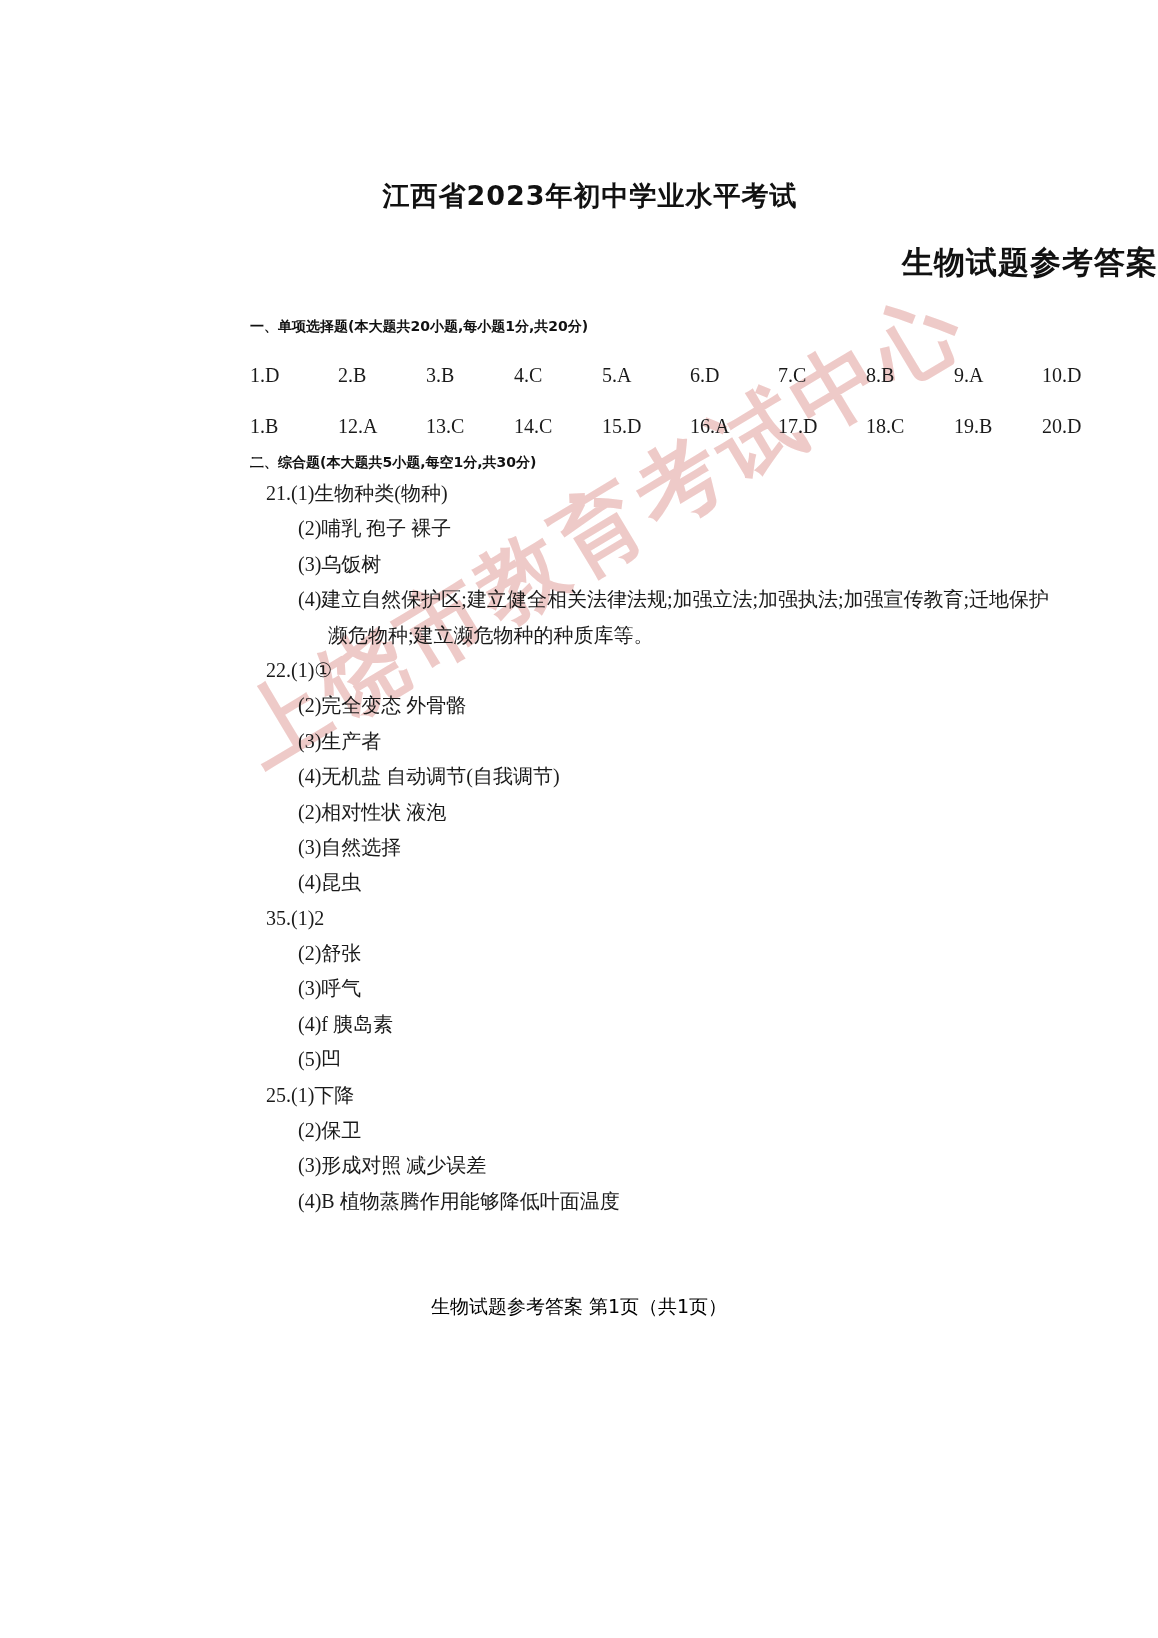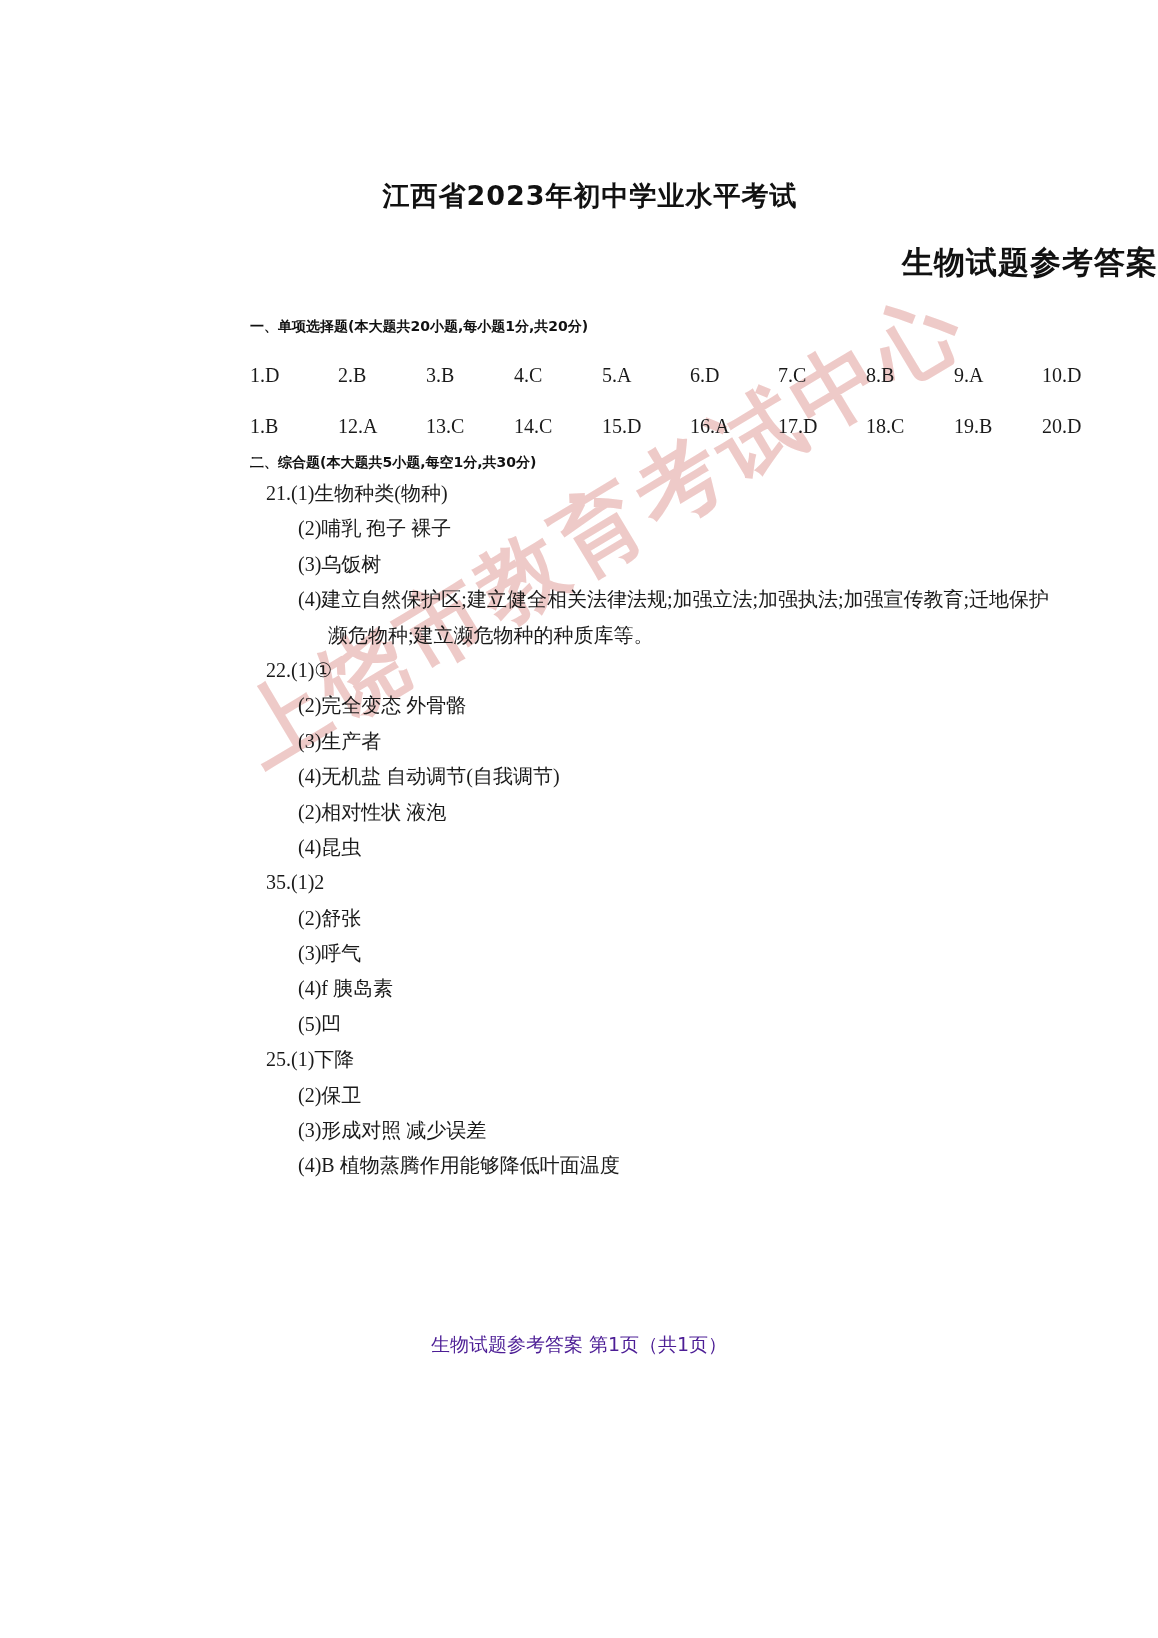--- a/index.html
+++ b/index.html
@@ -107,25 +107,25 @@
     white-space: normal;
     max-width: 840px;
   }
   .ans-line.cont {
     padding-left: 62px;
   }
   .footer {
     position: absolute;
     left: 0;
     right: 0;
-    top: 1332px;
+    top: 1294px;
     text-align: center;
     font-size: 19px;
     font-family: "DejaVu Sans", sans-serif;
-    color: #4c1d95;
+    color: #000000;
     z-index: 10;
   }
 </style>
 </head>
 <body>
 
 <div class="page">
 
   <div class="watermark">上饶市教育考试中心</div>
 
@@ -169,20 +169,21 @@
       <div class="ans-line">21.(1)生物种类(物种)</div>
       <div class="ans-line indent">(2)哺乳   孢子   裸子</div>
       <div class="ans-line indent">(3)乌饭树</div>
       <div class="ans-line indent wrap">(4)建立自然保护区;建立健全相关法律法规;加强立法;加强执法;加强宣传教育;迁地保护</div>
       <div class="ans-line cont">濒危物种;建立濒危物种的种质库等。</div>
       <div class="ans-line">22.(1)①</div>
       <div class="ans-line indent">(2)完全变态   外骨骼</div>
       <div class="ans-line indent">(3)生产者</div>
       <div class="ans-line indent">(4)无机盐   自动调节(自我调节)</div>
       <div class="ans-line indent">(2)相对性状    液泡</div>
+      <div class="ans-line indent">(3)自然选择</div>
       <div class="ans-line indent">(4)昆虫</div>
       <div class="ans-line">35.(1)2</div>
       <div class="ans-line indent">(2)舒张</div>
       <div class="ans-line indent">(3)呼气</div>
       <div class="ans-line indent">(4)f    胰岛素</div>
       <div class="ans-line indent">(5)凹</div>
       <div class="ans-line">25.(1)下降</div>
       <div class="ans-line indent">(2)保卫</div>
       <div class="ans-line indent">(3)形成对照    减少误差</div>
       <div class="ans-line indent">(4)B    植物蒸腾作用能够降低叶面温度</div>

